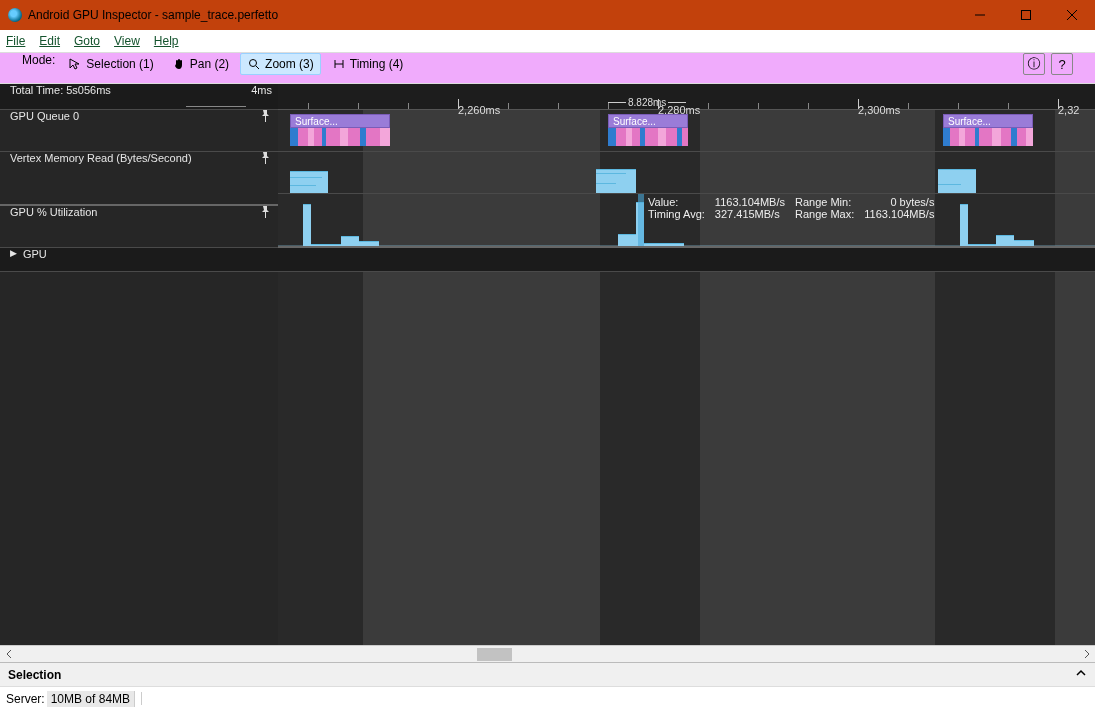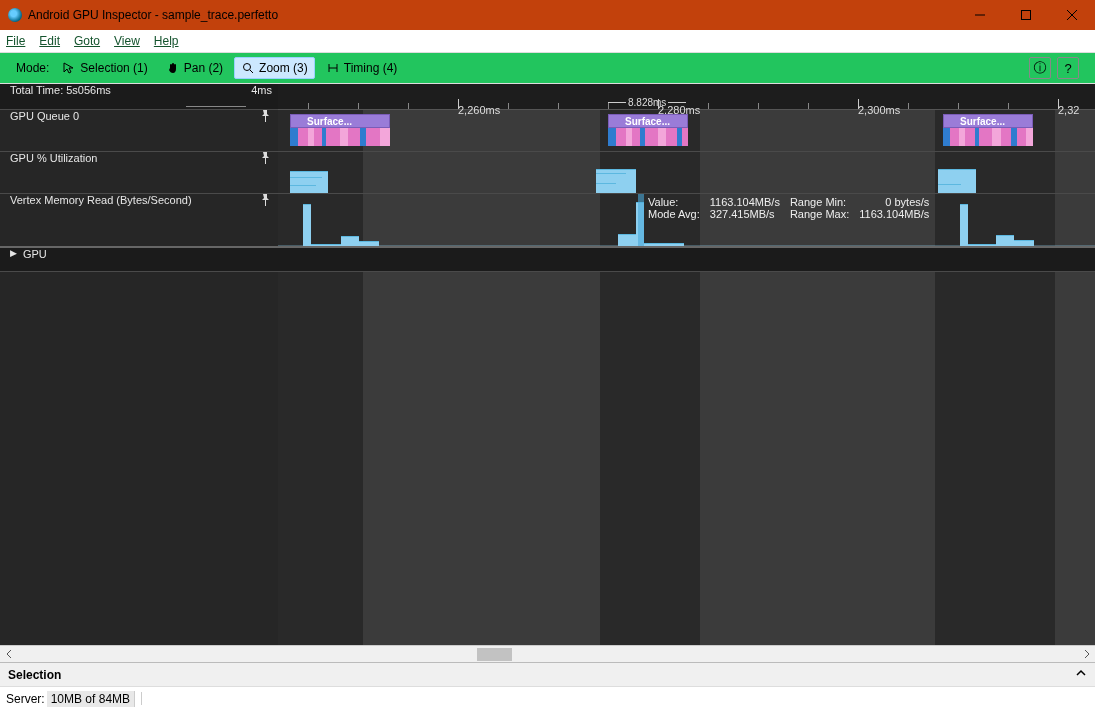--- a/index.html
+++ b/index.html
@@ -6,21 +6,21 @@
   html, body { width: 1095px; height: 715px; font-family: "Segoe UI", Arial, sans-serif; font-size: 12px; background: #fff; overflow: hidden; }
   .titlebar { height: 30px; display: flex; align-items: center; padding-left: 8px; background: #c2410c; }
   .titlebar .app-icon { width: 14px; height: 14px; border-radius: 50%; background: radial-gradient(circle at 40% 40%, #6cf 25%, #068 70%); margin-right: 6px; }
   .titlebar .title { font-size: 12px; color: #000; }
   .win-controls { margin-left: auto; display: flex; }
   .win-btn { width: 46px; height: 30px; display: flex; align-items: center; justify-content: center; font-size: 14px; color: #000; }
   .win-btn svg { width: 10px; height: 10px; stroke: #000; fill: none; stroke-width: 1; }
   .menubar { height: 22px; display: flex; align-items: center; padding: 0 6px; background: #fff; font-size: 12px; }
   .menubar .menu-item { margin-right: 14px; color: #14532d; }
   .menubar .menu-item span.u { text-decoration: underline; }
-  .toolbar { height: 32px; display: flex; align-items: center; padding: 0 16px; background: #22c55e; border-top: 1px solid #ddd; border-bottom: 1px solid #ddd; gap: 4px; }
+  .toolbar { height: 32px; display: flex; align-items: flex-start; padding: 0 22px; background: #f0abfc; border-top: 1px solid #ddd; border-bottom: 1px solid #ddd; gap: 4px; }
   .mode-label { margin-right: 2px; }
   .mode-btn { display: flex; align-items: center; padding: 3px 6px; border: 1px solid transparent; border-radius: 2px; gap: 4px; }
   .mode-btn.active { background: #cce8ff; border-color: #99d1ff; }
   .mode-btn .icon { width: 14px; height: 14px; display: flex; align-items: center; justify-content: center; }
   .search-box { display: flex; align-items: center; border: 1px solid #888; height: 22px; width: 238px; margin-left: 6px; padding: 0 4px; }
   .search-box input { border: none; outline: none; flex: 1; font-size: 12px; background: transparent; }
   .search-box .search-icon { width: 12px; margin-right: 2px; }
   .search-box .clear-icon { width: 12px; color: #555; }
   .right-tools { margin-left: auto; display: flex; gap: 6px; }
   .circ-btn { width: 22px; height: 22px; border: 1px solid #888; display: flex; align-items: center; justify-content: center; border-radius: 2px; font-size: 13px; }
@@ -45,21 +45,21 @@
   .range-marker { position: absolute; top: 13px; color: #ddd; font-size: 10px; display: flex; align-items: center; }
   .range-marker::before, .range-marker::after { content: ""; display: block; width: 18px; height: 1px; background: #ccc; position: relative; }
   .range-marker::before { margin-right: 2px; }
   .range-marker::after { margin-left: 2px; }
   .track { position: relative; border-bottom: 1px solid #4a4a4a; }
   .track1 { height: 42px; }
   .track2 { height: 42px; }
   .track3 { height: 54px; border-bottom: 2px solid #666; }
   .track4 { height: 24px; background: #1b1b1b; }
   .surface-block { position: absolute; top: 4px; height: 32px; }
-  .surface-top { height: 14px; background: #9a7cd8; color: #fff; font-size: 10px; padding-left: 16px; line-height: 14px; overflow: hidden; white-space: nowrap; border: 1px solid #7a5cb8; font-weight: bold; }
+  .surface-top { height: 14px; background: #9a7cd8; color: #fff; font-size: 10px; padding-left: 4px; line-height: 14px; overflow: hidden; white-space: nowrap; border: 1px solid #7a5cb8; }
   .surface-bars { height: 18px; display: flex; }
   .surface-bars span { display: block; height: 100%; }
   .b-blue { background: #2f7ccf; }
   .b-pink { background: #e376c4; }
   .b-lpink { background: #f3a6da; }
   .util-block { position: absolute; bottom: 0; background: #8ed0f0; border-top: 1px solid #5cb8e0; }
   .util-wrap { position: absolute; bottom: 0; display: flex; align-items: flex-end; }
   .mem-wrap { position: absolute; bottom: 0; display: flex; align-items: flex-end; }
   .mem-bar { background: #8ed0f0; border-top: 1px solid #5cb8e0; }
   .mem-border { position: absolute; left: 0; right: 0; bottom: 0; height: 1px; background: #8ed0f0; opacity: 0.3; }
@@ -171,28 +171,28 @@
       <span>Total Time: 5s056ms</span>
       <span style="position:absolute; right:6px;">4ms</span>
       <span style="position:absolute; right:32px; bottom:2px; width:60px; border-bottom:1px solid #888;"></span>
     </div>
     <div class="row row1">
       <span>GPU Queue 0</span>
       <span class="pin"><svg width="10" height="12" viewBox="0 0 10 12">
             <path d="M3 0 h4 v4 l2 2 h-3 v6 l-1 -0 v-6 h-3 l2 -2 Z" fill="#ddd"></path>
           </svg></span>
     </div>
-    <div class="row row2">
-      <span>GPU % Utilization</span>
+    <div class="row row3">
+      <span>Vertex Memory Read (Bytes/Second)</span>
       <span class="pin"><svg width="10" height="12" viewBox="0 0 10 12">
             <path d="M3 0 h4 v4 l2 2 h-3 v6 l-1 -0 v-6 h-3 l2 -2 Z" fill="#ddd"></path>
           </svg></span>
     </div>
-    <div class="row row3">
-      <span>Vertex Memory Read (Bytes/Second)</span>
+    <div class="row row2">
+      <span>GPU % Utilization</span>
       <span class="pin"><svg width="10" height="12" viewBox="0 0 10 12">
             <path d="M3 0 h4 v4 l2 2 h-3 v6 l-1 -0 v-6 h-3 l2 -2 Z" fill="#ddd"></path>
           </svg></span>
     </div>
     <div class="row row4">
       <span class="caret">▶</span>
       <span>GPU</span>
     </div>
   </div>
 
@@ -314,21 +314,21 @@
         <div class="mem-bar" style="width:28px; height:2px;"></div>
         <div class="mem-bar" style="width:18px; height:11px;"></div>
         <div class="mem-bar" style="width:20px; height:6px;"></div>
       </div>
       <div class="highlight-col" style="left:360px;"></div>
       <div class="tooltip" style="left:370px;">
         <span>Value:</span>
           <span>1163.104MB/s</span>
           <span>Range Min:</span>
           <span style="text-align:right">0 bytes/s</span>
-        <span>Mode Avg:</span>
+        <span>Timing Avg:</span>
           <span>327.415MB/s</span>
           <span>Range Max:</span>
           <span>1163.104MB/s</span>
       </div>
     </div>
 
     <div class="track track4"></div>
   </div>
 </div>
 

